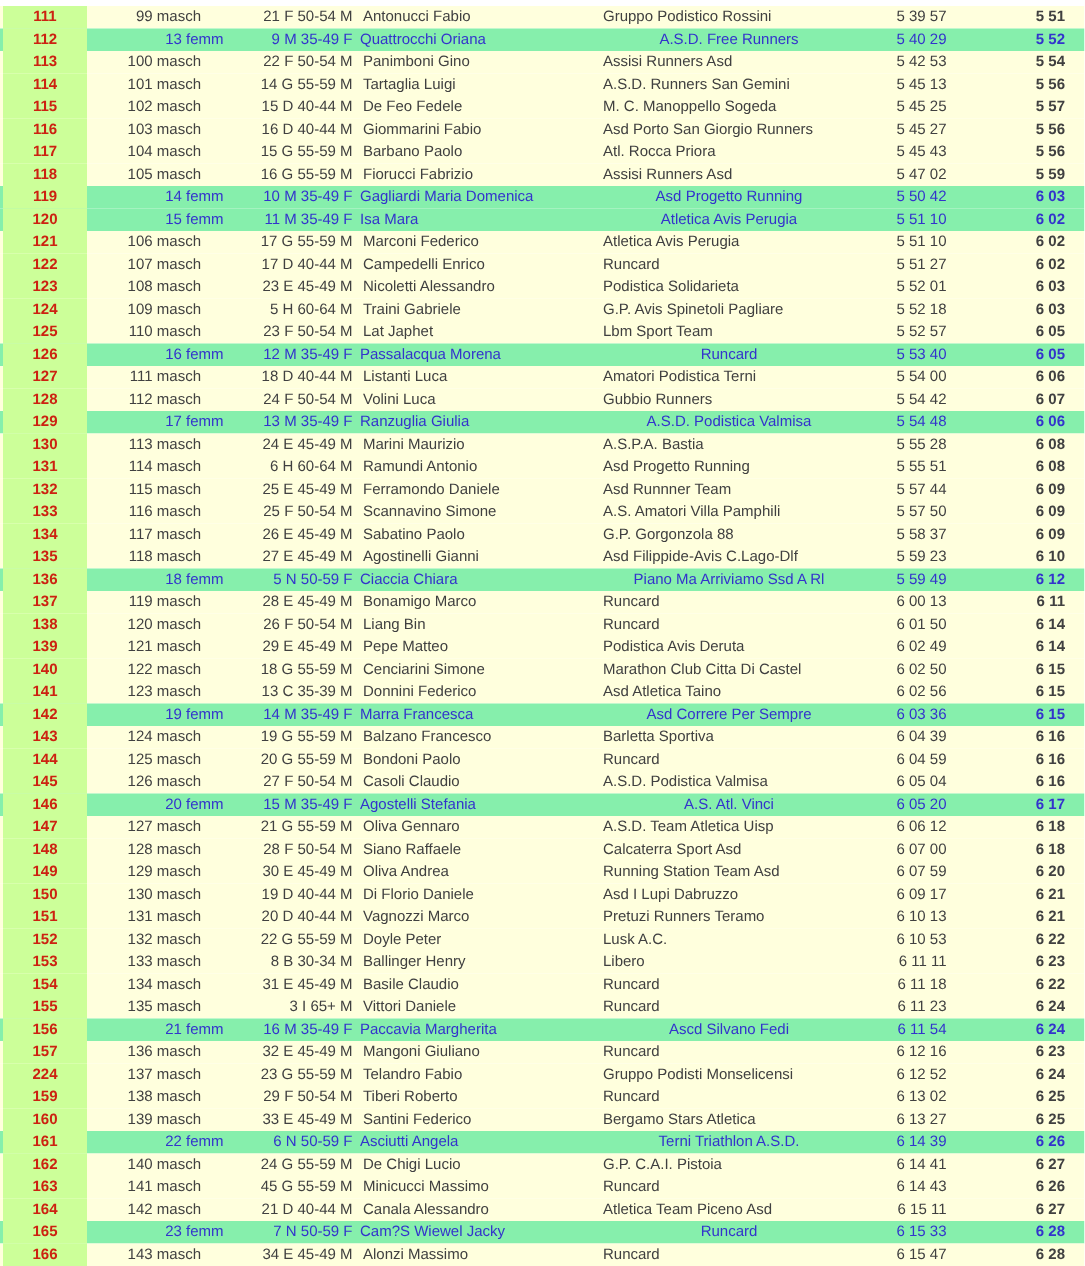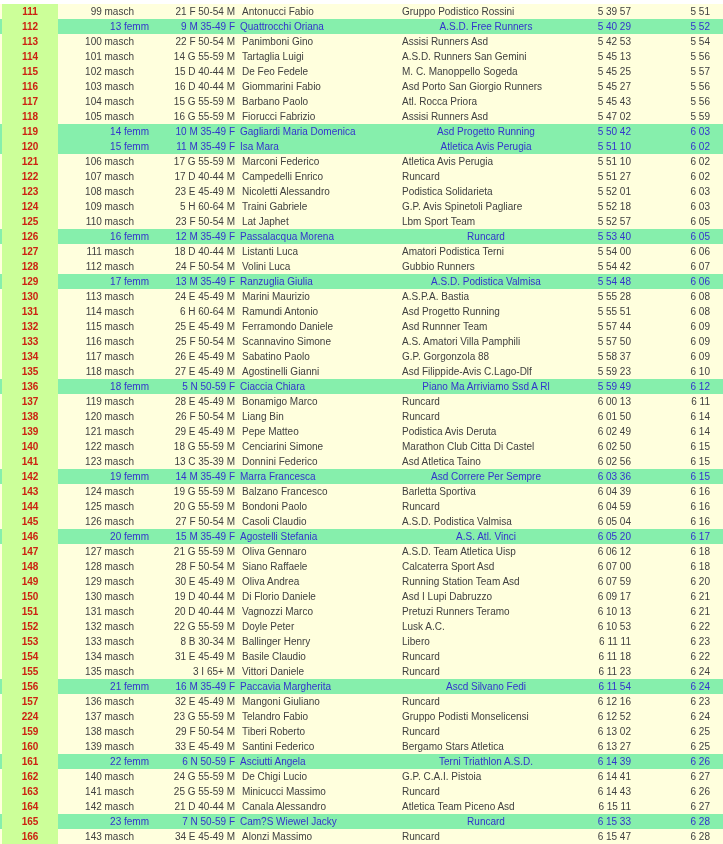--- a/index.html
+++ b/index.html
@@ -45,21 +45,21 @@
 
   .c-name    { width: 160px; flex: none; overflow: hidden; }
   .masch .c-name { text-align: left;  padding-left: 2px;  box-sizing: border-box; }
   .femm  .c-name { text-align: left; padding-right: 2px; box-sizing: border-box; }
 
   .c-team    { width: 172px; flex: none; overflow: hidden; }
   .masch .c-team { text-align: left; padding-left: 2px; box-sizing: border-box; }
   .femm  .c-team { text-align: center; }
 
   .c-time    { width: 62px; flex: none; text-align: right; padding-right: 3px; box-sizing: border-box; }
-  .c-pace    { width: 76px; flex: none; text-align: right; }
+  .c-pace    { width: 76px; flex: none; text-align: right; font-weight: bold; }
   .c-right   { flex: 1; }
 </style>
 </head>
 <body>
 
 <div id="page">
   <div id="results">
   <div class="row masch">
     <div class="c-pos">111</div>
     <div class="c-catpos">99 masch</div>
@@ -628,21 +628,21 @@
     <div class="c-name">De Chigi Lucio</div>
     <div class="c-team">G.P. C.A.I. Pistoia</div>
     <div class="c-time">6 14 41</div>
     <div class="c-pace">6 27</div>
     <div class="c-right"></div>
   </div>
 
   <div class="row masch">
     <div class="c-pos">163</div>
     <div class="c-catpos">141 masch</div>
-    <div class="c-cat">25 G 55-59 M</div>
+    <div class="c-cat">45 G 55-59 M</div>
     <div class="c-name">Minicucci Massimo</div>
     <div class="c-team">Runcard</div>
     <div class="c-time">6 14 43</div>
     <div class="c-pace">6 26</div>
     <div class="c-right"></div>
   </div>
 
   <div class="row masch">
     <div class="c-pos">164</div>
     <div class="c-catpos">142 masch</div>

